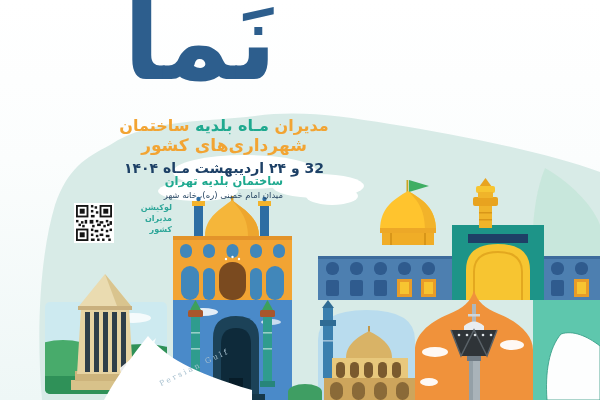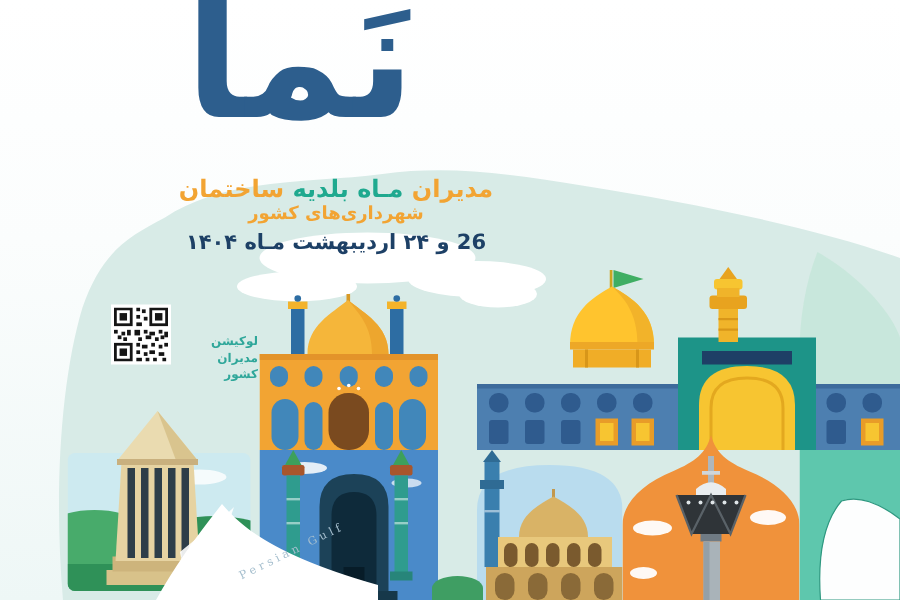--- a/index.html
+++ b/index.html
@@ -14,29 +14,29 @@
   .title{
     position:absolute;left:50px;top:-18px;width:300px;height:140px;
     text-align:center;direction:rtl;
     font-size:108px;font-weight:bold;color:#2d5e8d;line-height:1.12;
     letter-spacing:0;
   }
   .subtitle{position:absolute;left:64px;top:117px;width:320px;text-align:center;direction:rtl;}
   .sub-line1{font-size:16px;font-weight:bold;color:#1fa98f;line-height:1.15;}
   .sub-line1 .w-orange{color:#f2a433;}
   .sub-line1 .w-teal{color:#1fa98f;}
-  .sub-line2{font-size:12px;font-weight:bold;color:#f2a433;line-height:1.15;margin-top:1px;}
+  .sub-line2{font-size:17px;font-weight:bold;color:#f2a433;line-height:1.15;margin-top:1px;}
   .sub-date{font-size:14px;font-weight:bold;color:#1d4066;margin-top:4px;}
   .venue{position:absolute;right:317px;top:175px;text-align:right;direction:rtl;white-space:nowrap;}
   .venue-building{font-size:11.5px;font-weight:bold;color:#1fa98f;line-height:1.2;}
   .venue-address{font-size:8.5px;color:#2c4a66;margin-top:1px;}
   .qr-row{position:absolute;left:74px;top:203px;width:110px;height:44px;}
   .qr-box{position:absolute;left:0;top:0;width:40px;height:40px;background:#fff;padding:2px;box-sizing:border-box;}
   .qr-label{
-    position:absolute;left:50px;top:20px;width:48px;direction:rtl;text-align:right;
+    position:absolute;left:50px;top:0;width:48px;direction:rtl;text-align:right;
     font-size:8px;font-weight:bold;color:#2fa79a;line-height:1.35;
   }
   .gulf{
     position:absolute;left:158px;top:380px;width:120px;
     transform:rotate(-26deg);transform-origin:left top;
     font-family:"DejaVu Serif",serif;font-size:7.5px;letter-spacing:2.5px;
     color:#a6bfce;white-space:nowrap;
   }
   .hill{position:absolute;left:288px;top:384px;width:34px;height:16px;background:#3f9e63;border-radius:50% 50% 0 0;}
 </style>
@@ -283,23 +283,27 @@
   <div class="title">نَما</div>
 
   <div class="subtitle">
     <div class="sub-line1">
       <span class="w-orange">مدیران</span>
       <span class="w-teal">مـاه</span>
       <span class="w-teal">بلدیه</span>
       <span class="w-orange">ساختمان</span>
     </div>
     <div class="sub-line2">شهرداری‌های کشور</div>
-    <div class="sub-date">26 و ۲۴ اردیبهشت مـاه ۱۴۰۴</div>
+    <div class="sub-date">32 و ۲۴ اردیبهشت مـاه ۱۴۰۴</div>
   </div>
 
+  <div class="venue">
+    <div class="venue-building">ساختمان بلدیه تهران</div>
+    <div class="venue-address">میدان امام خمینی (ره)، خانه شهر</div>
+  </div>
 
   <div class="qr-row">
     <div class="qr-box">
       <svg width="36" height="36" viewBox="0 0 29 29">
         <rect x="0" y="0" width="29" height="29" fill="#ffffff"></rect>
         <g fill="#151515">
           <rect x="0" y="0" width="10" height="10"></rect>
             <rect x="19" y="0" width="10" height="10"></rect>
             <rect x="0" y="19" width="10" height="10"></rect>
         </g>

